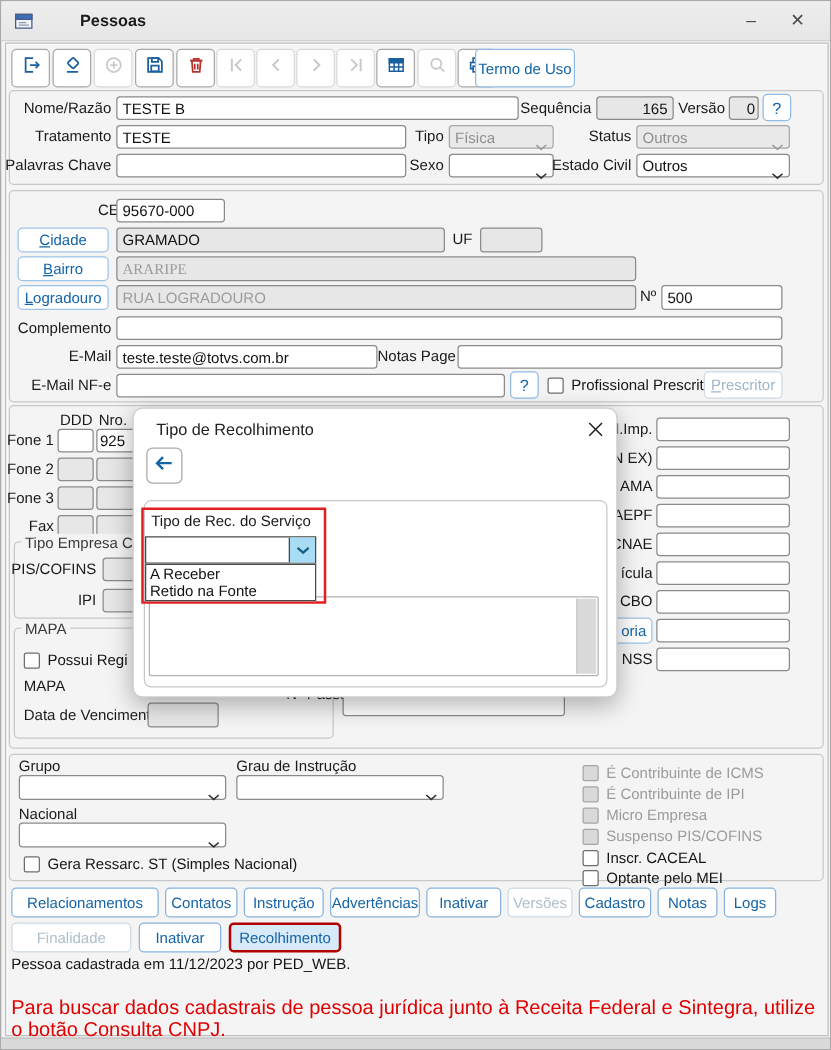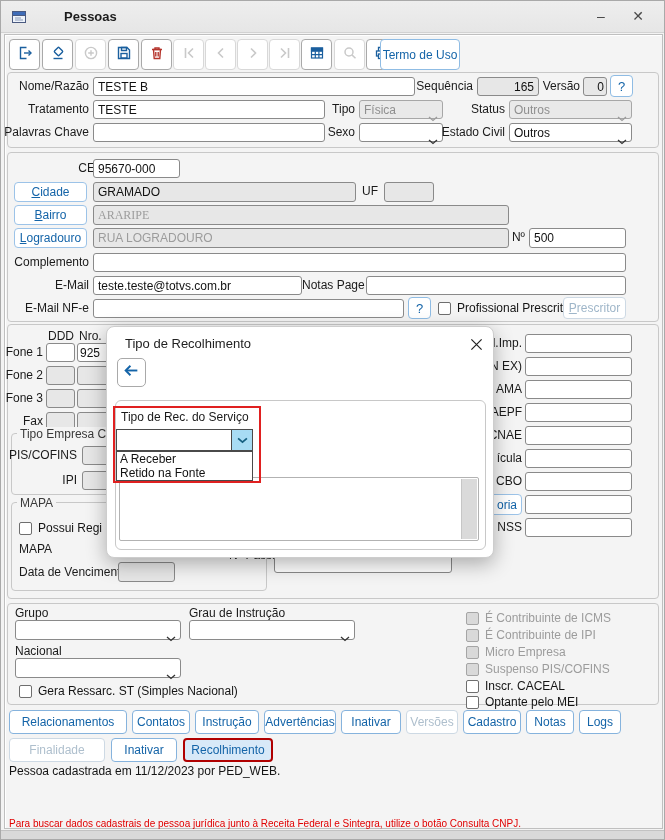--- a/index.html
+++ b/index.html
@@ -55,21 +55,21 @@
   .mgrp{position:absolute;left:8px;top:73px;width:371px;height:150px;border:1px solid #c8c8c8;border-radius:6px;background:#fff;}
   .redbox{position:absolute;left:6px;top:79px;width:148px;height:77px;border:2px solid #e02020;z-index:5;}
   .mcombo{position:absolute;left:9px;top:102px;width:137px;height:22px;border:1px solid #4a4a4a;background:#fff;z-index:6;}
   .mcombo .seg{position:absolute;right:0;top:0;width:21px;height:20px;background:#a8dcf4;border-left:1px solid #4a4a4a;display:flex;align-items:center;justify-content:center;color:#155f80;}
   .mlist{position:absolute;left:9px;top:124px;width:137px;height:30px;border:1px solid #4a4a4a;background:#fff;z-index:6;}
   .mitem{font-size:12px;color:#111;padding:0 3px;height:14px;line-height:14px;white-space:nowrap;}
   .mbox{position:absolute;left:12px;top:150px;width:360px;height:64px;border:1px solid #b2b2b2;border-radius:2px;background:#fff;}
   .msb{position:absolute;right:1px;top:1px;width:16px;height:60px;background:#dadada;border-left:1px solid #c6c6c6;}
   .xicon{position:absolute;left:358px;top:8px;width:22px;height:22px;display:flex;align-items:center;justify-content:center;color:#222;}
   .statusline{position:absolute;left:8px;top:763px;font-size:12px;color:#141414;}
-  .warnline{position:absolute;left:8px;top:797px;font-size:10px;color:#e00000;margin-top:20px;}
+  .warnline{position:absolute;left:8px;top:797px;font-size:16px;color:#e00000;}
 </style>
 </head>
 <body>
 
 <div class="win">
 
   <div class="titlebar">
     <span class="a" style="left:10px;top:8px;">
       <svg width="16" height="16" viewBox="0 0 16 16">
           <rect x="1.5" y="2.5" width="13" height="11" fill="#eef3fa" stroke="#4a5a80"></rect>

